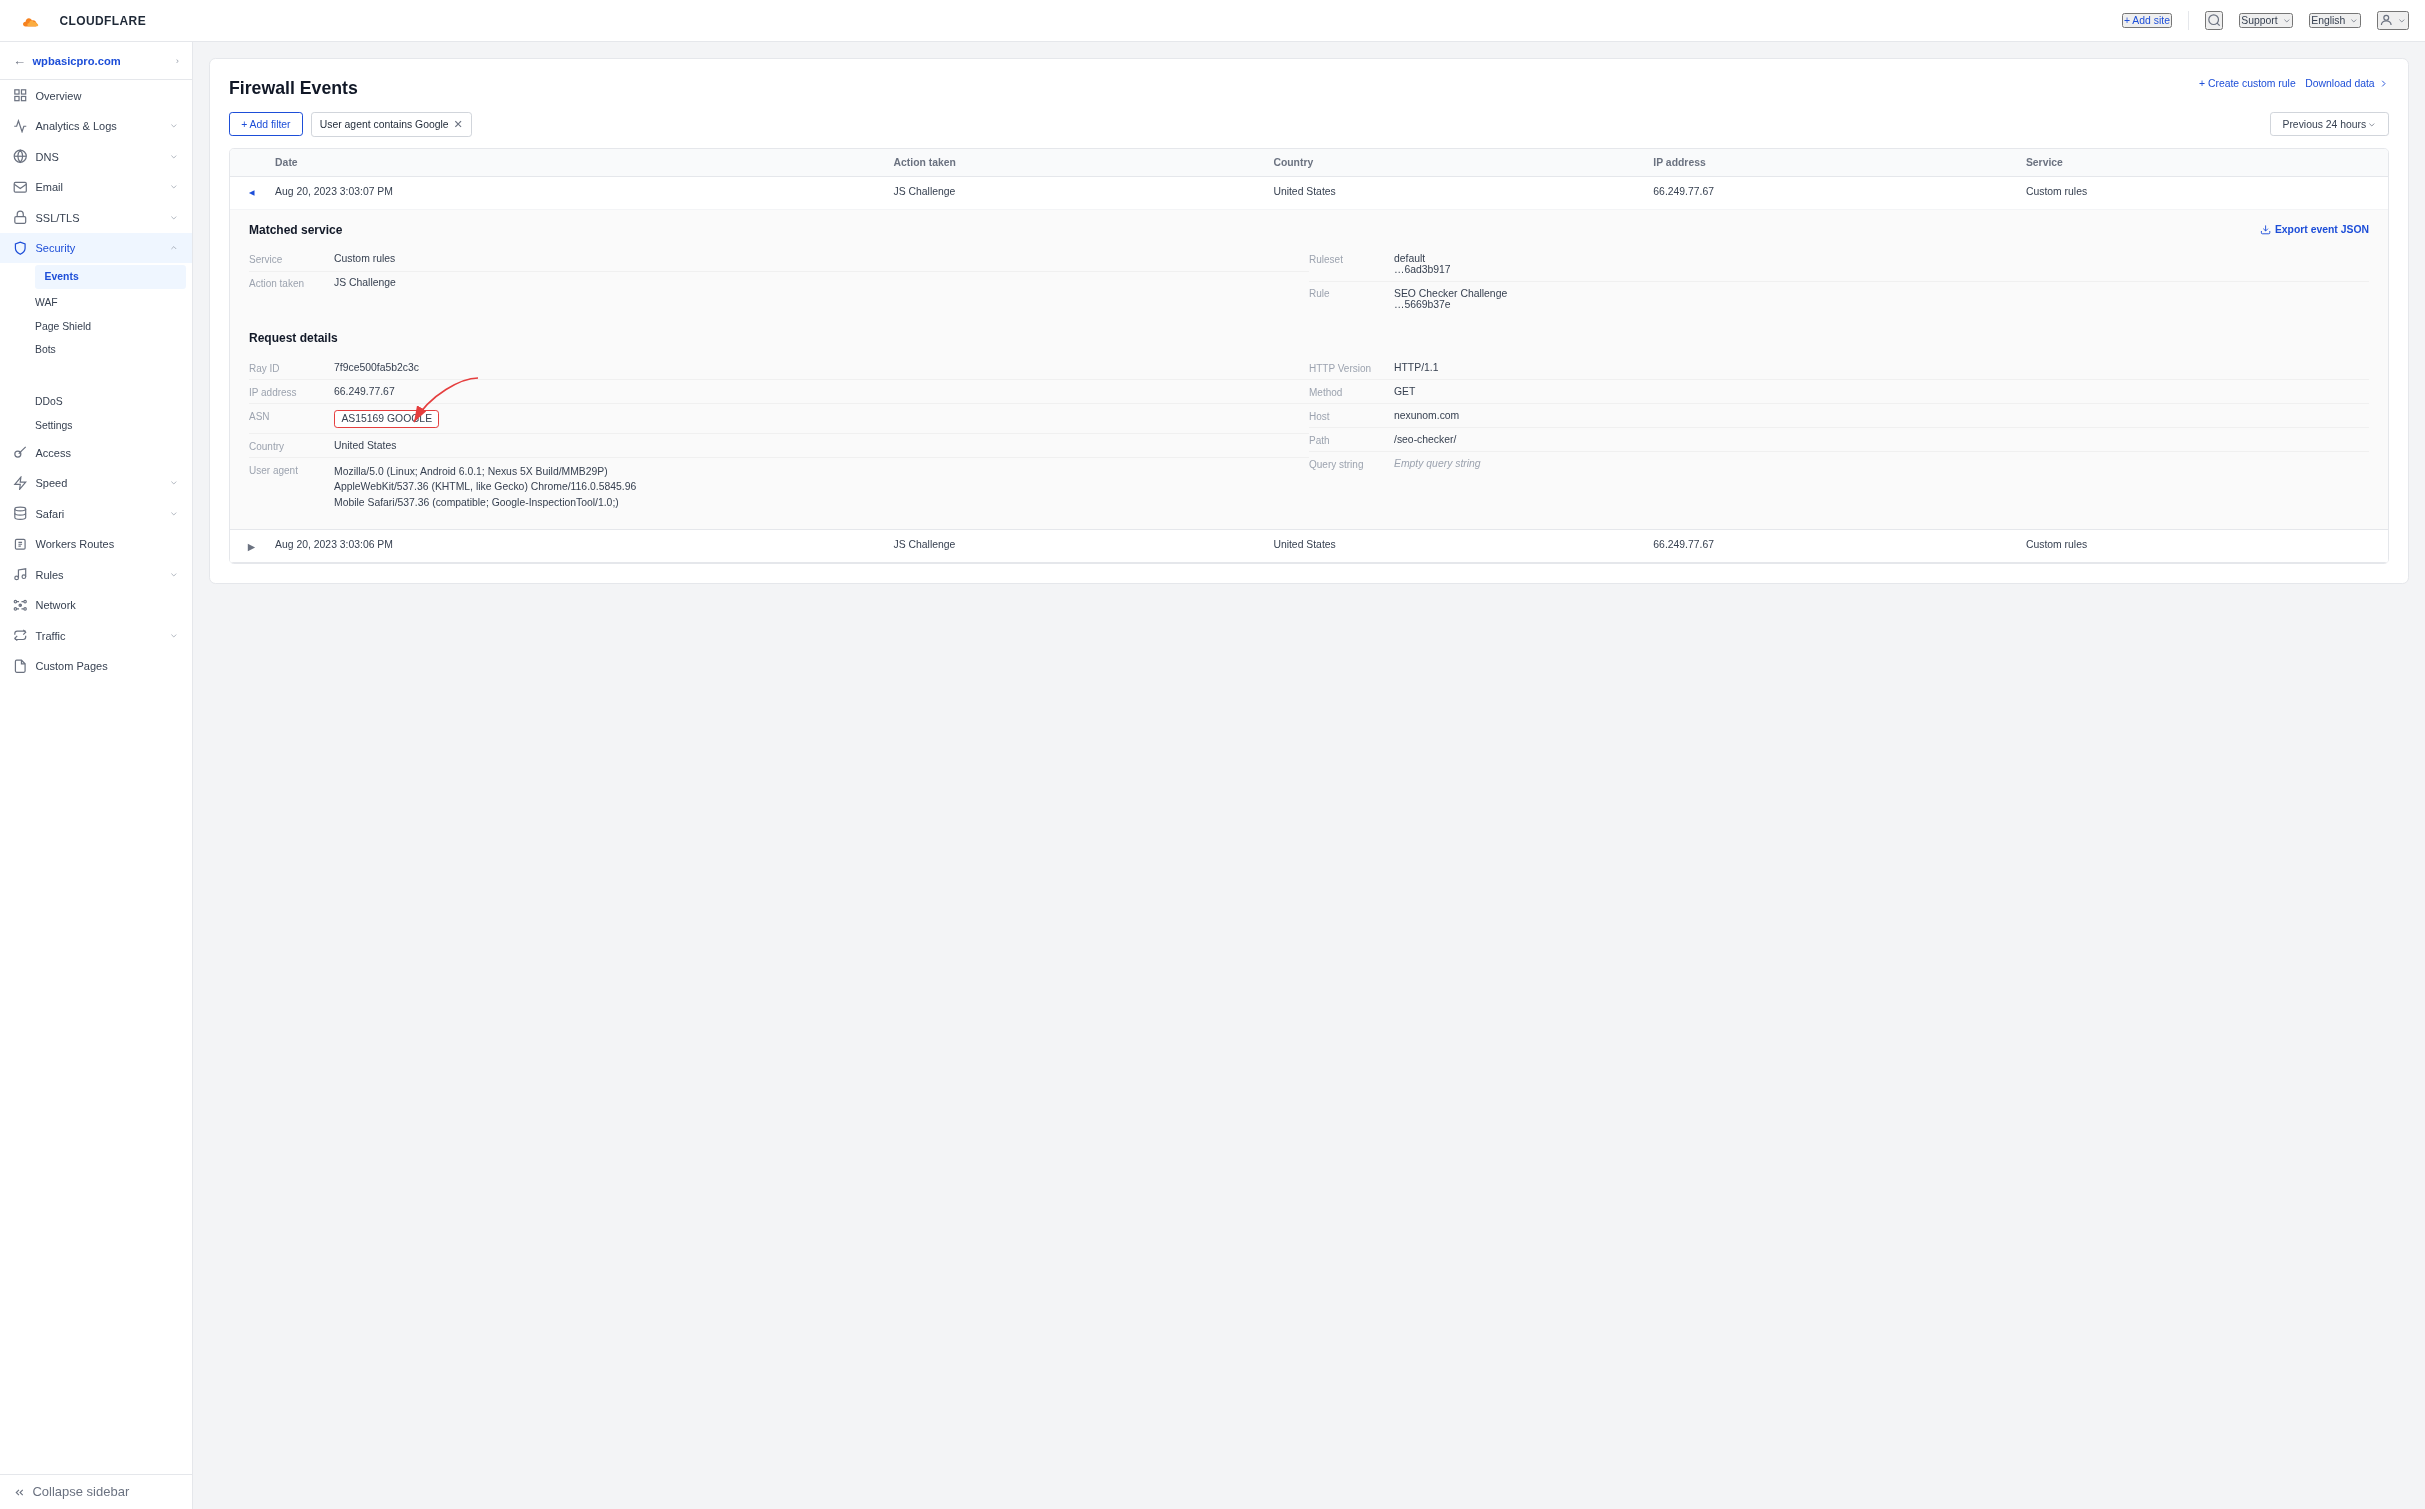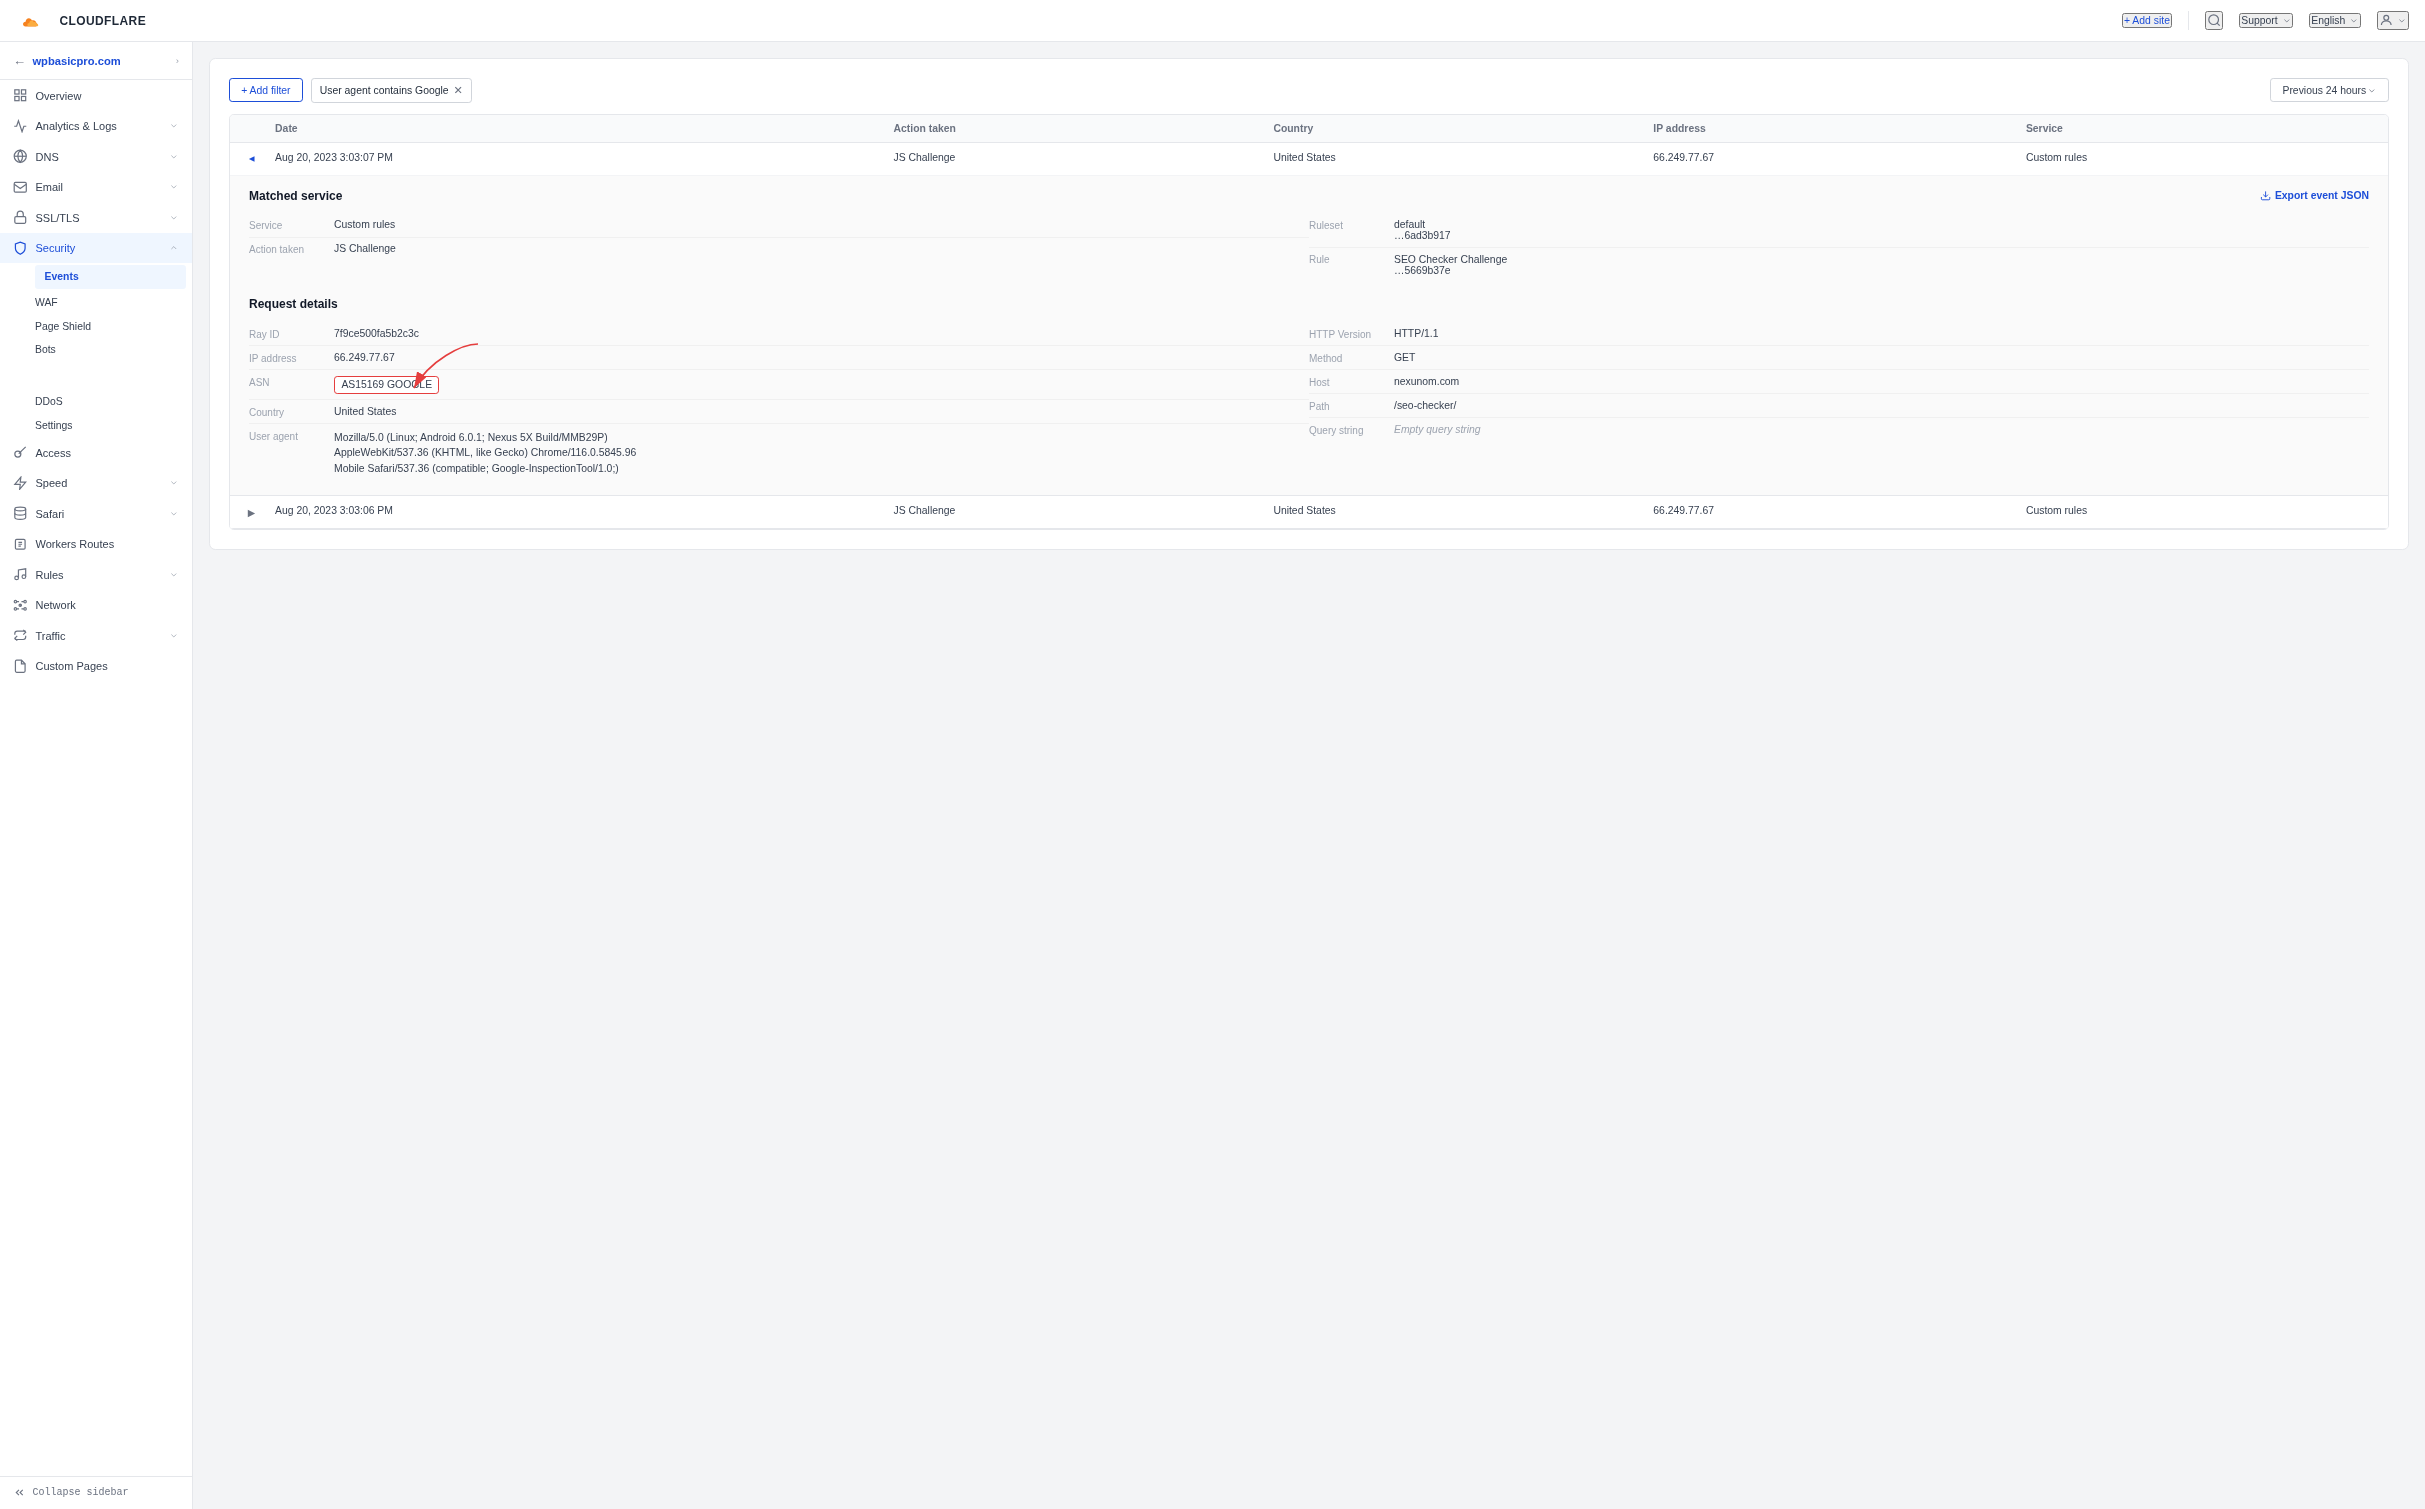--- a/index.html
+++ b/index.html
@@ -27,21 +27,21 @@
     .sidebar-item.active { background: #eff6ff; color: #1d4ed8; }
     .sidebar-item-icon { width: 14.5px; height: 14.5px; flex-shrink: 0; color: #6b7280; }
     .sidebar-item.active .sidebar-item-icon { color: #1d4ed8; }
     .sidebar-item-label { flex: 1; }
     .sidebar-item-arrow { color: #9ca3af; font-size: 8.8px; }
 
     .sidebar-sub { padding-left: 35px; }
     .sidebar-sub-item { padding: 6.4px 13px 6.4px 0; cursor: pointer; font-size: 10.4px; color: #374151; }
     .sidebar-sub-item.active { color: #1d4ed8; font-weight: 600; background: #eff6ff; border-radius: 3.2px; padding-left: 6.4px; }
 
-    .sidebar-collapse { display: flex; align-items: center; padding: 9.6px 13px; gap: 6.4px; cursor: pointer; color: #6b7280; font-size: 10px; margin-top: auto; border-top: 0.8px solid #e5e7eb; font-family: Liberation Mono, monospace; }
+    .sidebar-collapse { display: flex; align-items: flex-end; padding: 9.6px 13px; gap: 6.4px; cursor: pointer; color: #6b7280; font-size: 13px; margin-top: auto; border-top: 0.8px solid #e5e7eb; }
 
     
     .main { flex: 1; overflow-y: auto; padding: 0; background: #f3f4f6; }
     .main-content { background: #fff; margin: 16px; border-radius: 6.4px; border: 0.8px solid #e5e7eb; padding: 19px; }
 
     
     .fw-header { display: flex; align-items: flex-start; justify-content: space-between; margin-bottom: 13px; }
     .fw-title { font-size: 17.7px; font-weight: 600; color: #111827; }
     .fw-header-actions { display: flex; align-items: center; gap: 9.6px; }
     .fw-link { color: #1d4ed8; font-size: 10.4px; cursor: pointer; display: flex; align-items: center; gap: 3.2px; }
@@ -315,20 +315,34 @@
           <path d="M11 17l-5-5 5-5"></path>
           <path d="M18 17l-5-5 5-5"></path>
         </svg>
       <span>Collapse sidebar</span>
     </div>
   </aside>
 
   <main class="main">
     <div class="main-content">
 
+      <div class="fw-header">
+        <h1 class="fw-title">Firewall Events</h1>
+        <div class="fw-header-actions">
+          <a class="fw-link">
+            <span>+ Create custom rule</span>
+          </a>
+          <a class="fw-link">
+            <span>Download data</span>
+            <svg width="11.2" height="11.2" viewBox="0 0 24 24" fill="none" stroke="#1d4ed8" stroke-width="2">
+                <path d="M9 18l6-6-6-6"></path>
+              </svg>
+          </a>
+        </div>
+      </div>
 
       <div class="filters-row">
         <div class="filters-left">
           <button class="add-filter-btn">
             <span>+ Add filter</span>
           </button>
           <div class="filter-tag">
             <span>User agent contains Google</span>
             <span class="filter-tag-close">✕</span>
           </div>

